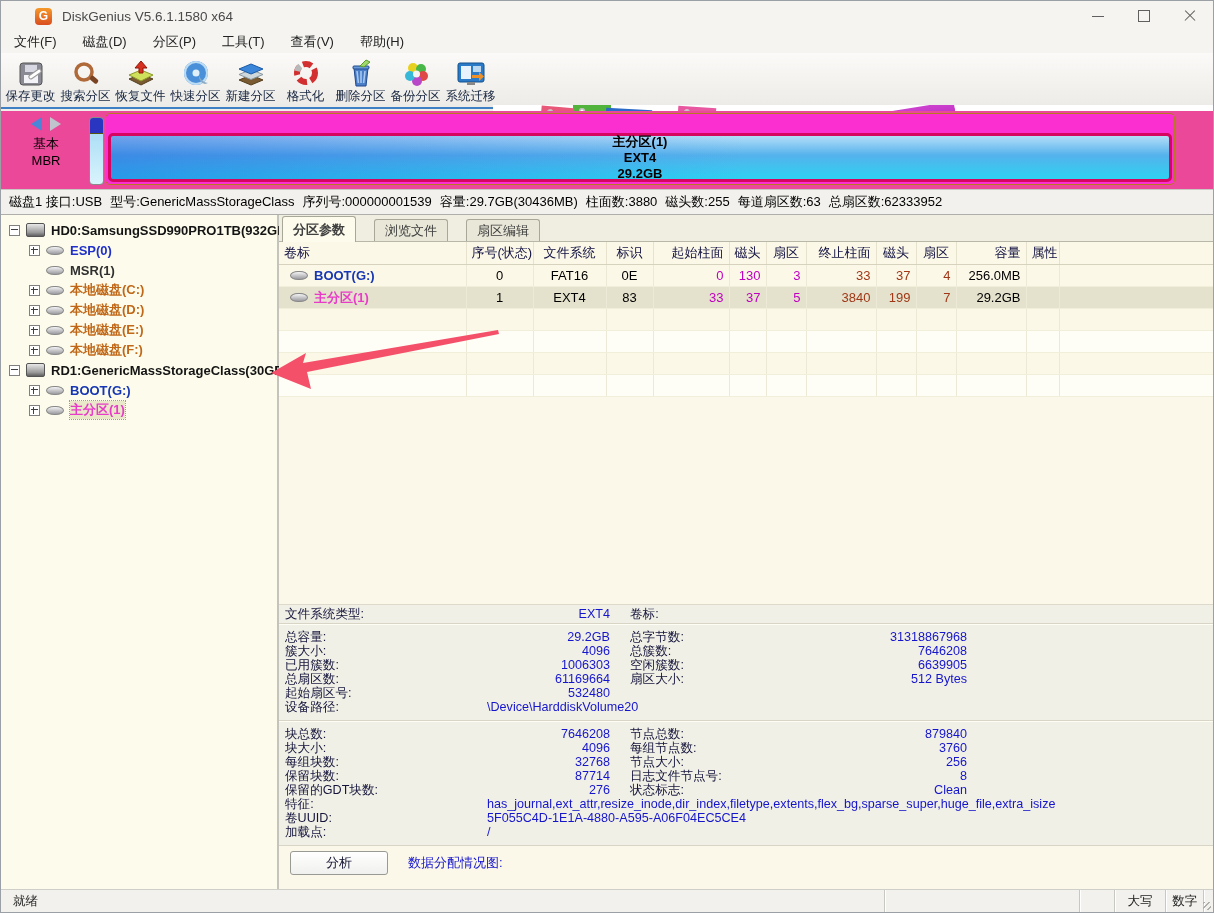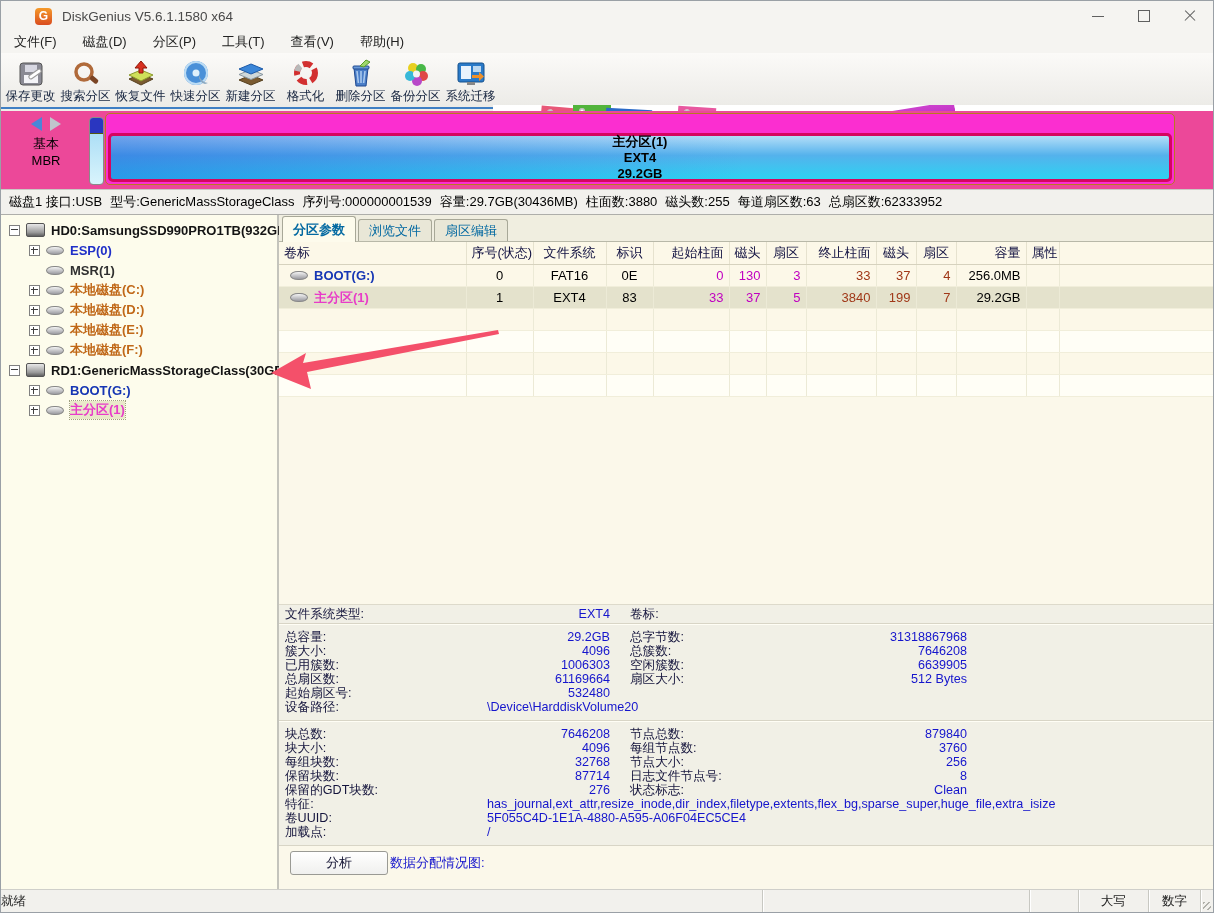--- a/index.html
+++ b/index.html
@@ -67,22 +67,22 @@
   .exp.none{visibility:hidden;}
   .disk-ic{width:17px;height:12px;margin:0 6px;background:linear-gradient(#e8e8e8,#9a9a9a 70%,#606060);border:1px solid #555;border-radius:2px;flex:none;}
   .part-ic{width:16px;height:7px;margin:0 6px;background:linear-gradient(#f4f4f4,#9a9aa0);border:1px solid #888;border-radius:50% / 55%;flex:none;}
   .lv0{padding-left:8px;} .lv1{padding-left:28px;}
   .c-black{color:#141414;} .c-blue{color:#2030c8;} .c-gray{color:#303030;} .c-orange{color:#c06818;}
   .c-navy{color:#1636b4;} .c-magenta{color:#e83cc8;}
   .sel-bg{background:#e9e9c9;outline:1px dotted #a0a080;}
   
   .right-panel{flex:1;height:100%;background:#fbf8ea;position:relative;overflow:hidden;}
   .tabs{height:26px;border-bottom:1px solid #b8b8a8;display:flex;align-items:flex-end;padding-left:3px;background:#f0eee0;}
-  .tab{font-size:13px;color:#0369a1;padding:0 10px;display:flex;align-items:center;justify-content:center;
-    border:1px solid #a8a898;border-bottom:none;border-radius:3px 3px 0 0;height:21px;background:#e9e7d7;margin-right:2px;}
+  .tab{font-size:13px;color:#404040;padding:0 10px;display:flex;align-items:center;justify-content:center;
+    border:1px solid #a8a898;border-bottom:none;border-radius:3px 3px 0 0;height:21px;background:#e9e7d7;margin-right:18px;}
   .tab.active{background:#fdfbec;height:25px;margin-bottom:-1px;font-weight:bold;}
   table.ptable{border-collapse:collapse;table-layout:fixed;width:936px;font-size:13px;background:#fcf8e8;}
   .ptable th{font-weight:normal;color:#101040;height:22px;border-right:1px solid #e6e2ce;border-bottom:1px solid #d6d2be;padding:0 5px;white-space:nowrap;overflow:hidden;}
   .ptable td{height:21px;border-right:1px solid #ecead6;border-bottom:1px solid #f1eeda;padding:0 5px;white-space:nowrap;overflow:hidden;}
   .ptable .al{text-align:left;} .ptable .ac{text-align:center;} .ptable .ar{text-align:right;}
   .row-sel td{background:#e4e2cc;}
   .row-alt td{background:#fffef6;}
   .vol{display:flex;align-items:center;height:21px;}
   .vol .name{font-weight:bold;}
   .v-start{color:#c000c0;} .v-end{color:#a03818;}
@@ -93,25 +93,25 @@
   .dl1{width:205px;padding-left:6px;color:#14143c;box-sizing:border-box;flex:none;}
   .dv1{width:126px;text-align:right;color:#1515cc;flex:none;}
   .dv1.wide{width:auto;text-align:left;padding-left:3px;}
   .dl2{width:152px;margin-left:20px;color:#14143c;flex:none;}
   .dv2{width:185px;text-align:right;color:#1515cc;flex:none;}
   .blk{padding:6px 0 6px 0;}
   .sep{height:0;border-bottom:1px solid #d8d5c6;box-shadow:0 1px 0 #fffef5;}
   .analyze-row{height:34px;display:flex;align-items:center;background:#fbf8ea;}
   .analyze-btn{width:96px;height:22px;margin-left:11px;background:linear-gradient(#ffffff,#f0f0ee);border:1px solid #9a9a94;border-radius:3px;
     font-size:13px;color:#101030;display:flex;align-items:center;justify-content:center;}
-  .alloc-label{margin-left:2px;color:#1515cc;font-size:13px;}
+  .alloc-label{margin-left:20px;color:#1515cc;font-size:13px;}
   
   .statusbar{position:absolute;bottom:0;left:0;width:100%;height:23px;background:#f2f1ed;border-top:1px solid #cfcfca;box-sizing:border-box;display:flex;font-size:12.5px;color:#222;}
   .sb-cell{display:flex;align-items:center;border-right:1px solid #c8c8c2;box-shadow:1px 0 0 #fff;}
-  .sb-ready{flex:none;width:762px;padding-left:0;box-sizing:border-box;text-align:center;}
+  .sb-ready{flex:none;width:884px;padding-left:12px;box-sizing:border-box;text-align:center;}
   .sb-2{width:270px;} .sb-3{width:48px;}
   .sb-caps{width:70px;justify-content:center;} .sb-num{width:52px;justify-content:center;}
   .sb-grip{width:12px;border:none;position:relative;}
   .sb-grip::before{content:"";position:absolute;right:2px;bottom:2px;width:8px;height:8px;
     background:repeating-linear-gradient(135deg,#b0b0aa 0 1.5px,transparent 1.5px 4px);}
   
   .annot{position:absolute;left:0;top:0;pointer-events:none;z-index:50;}
 </style>
 </head>
 <body>

